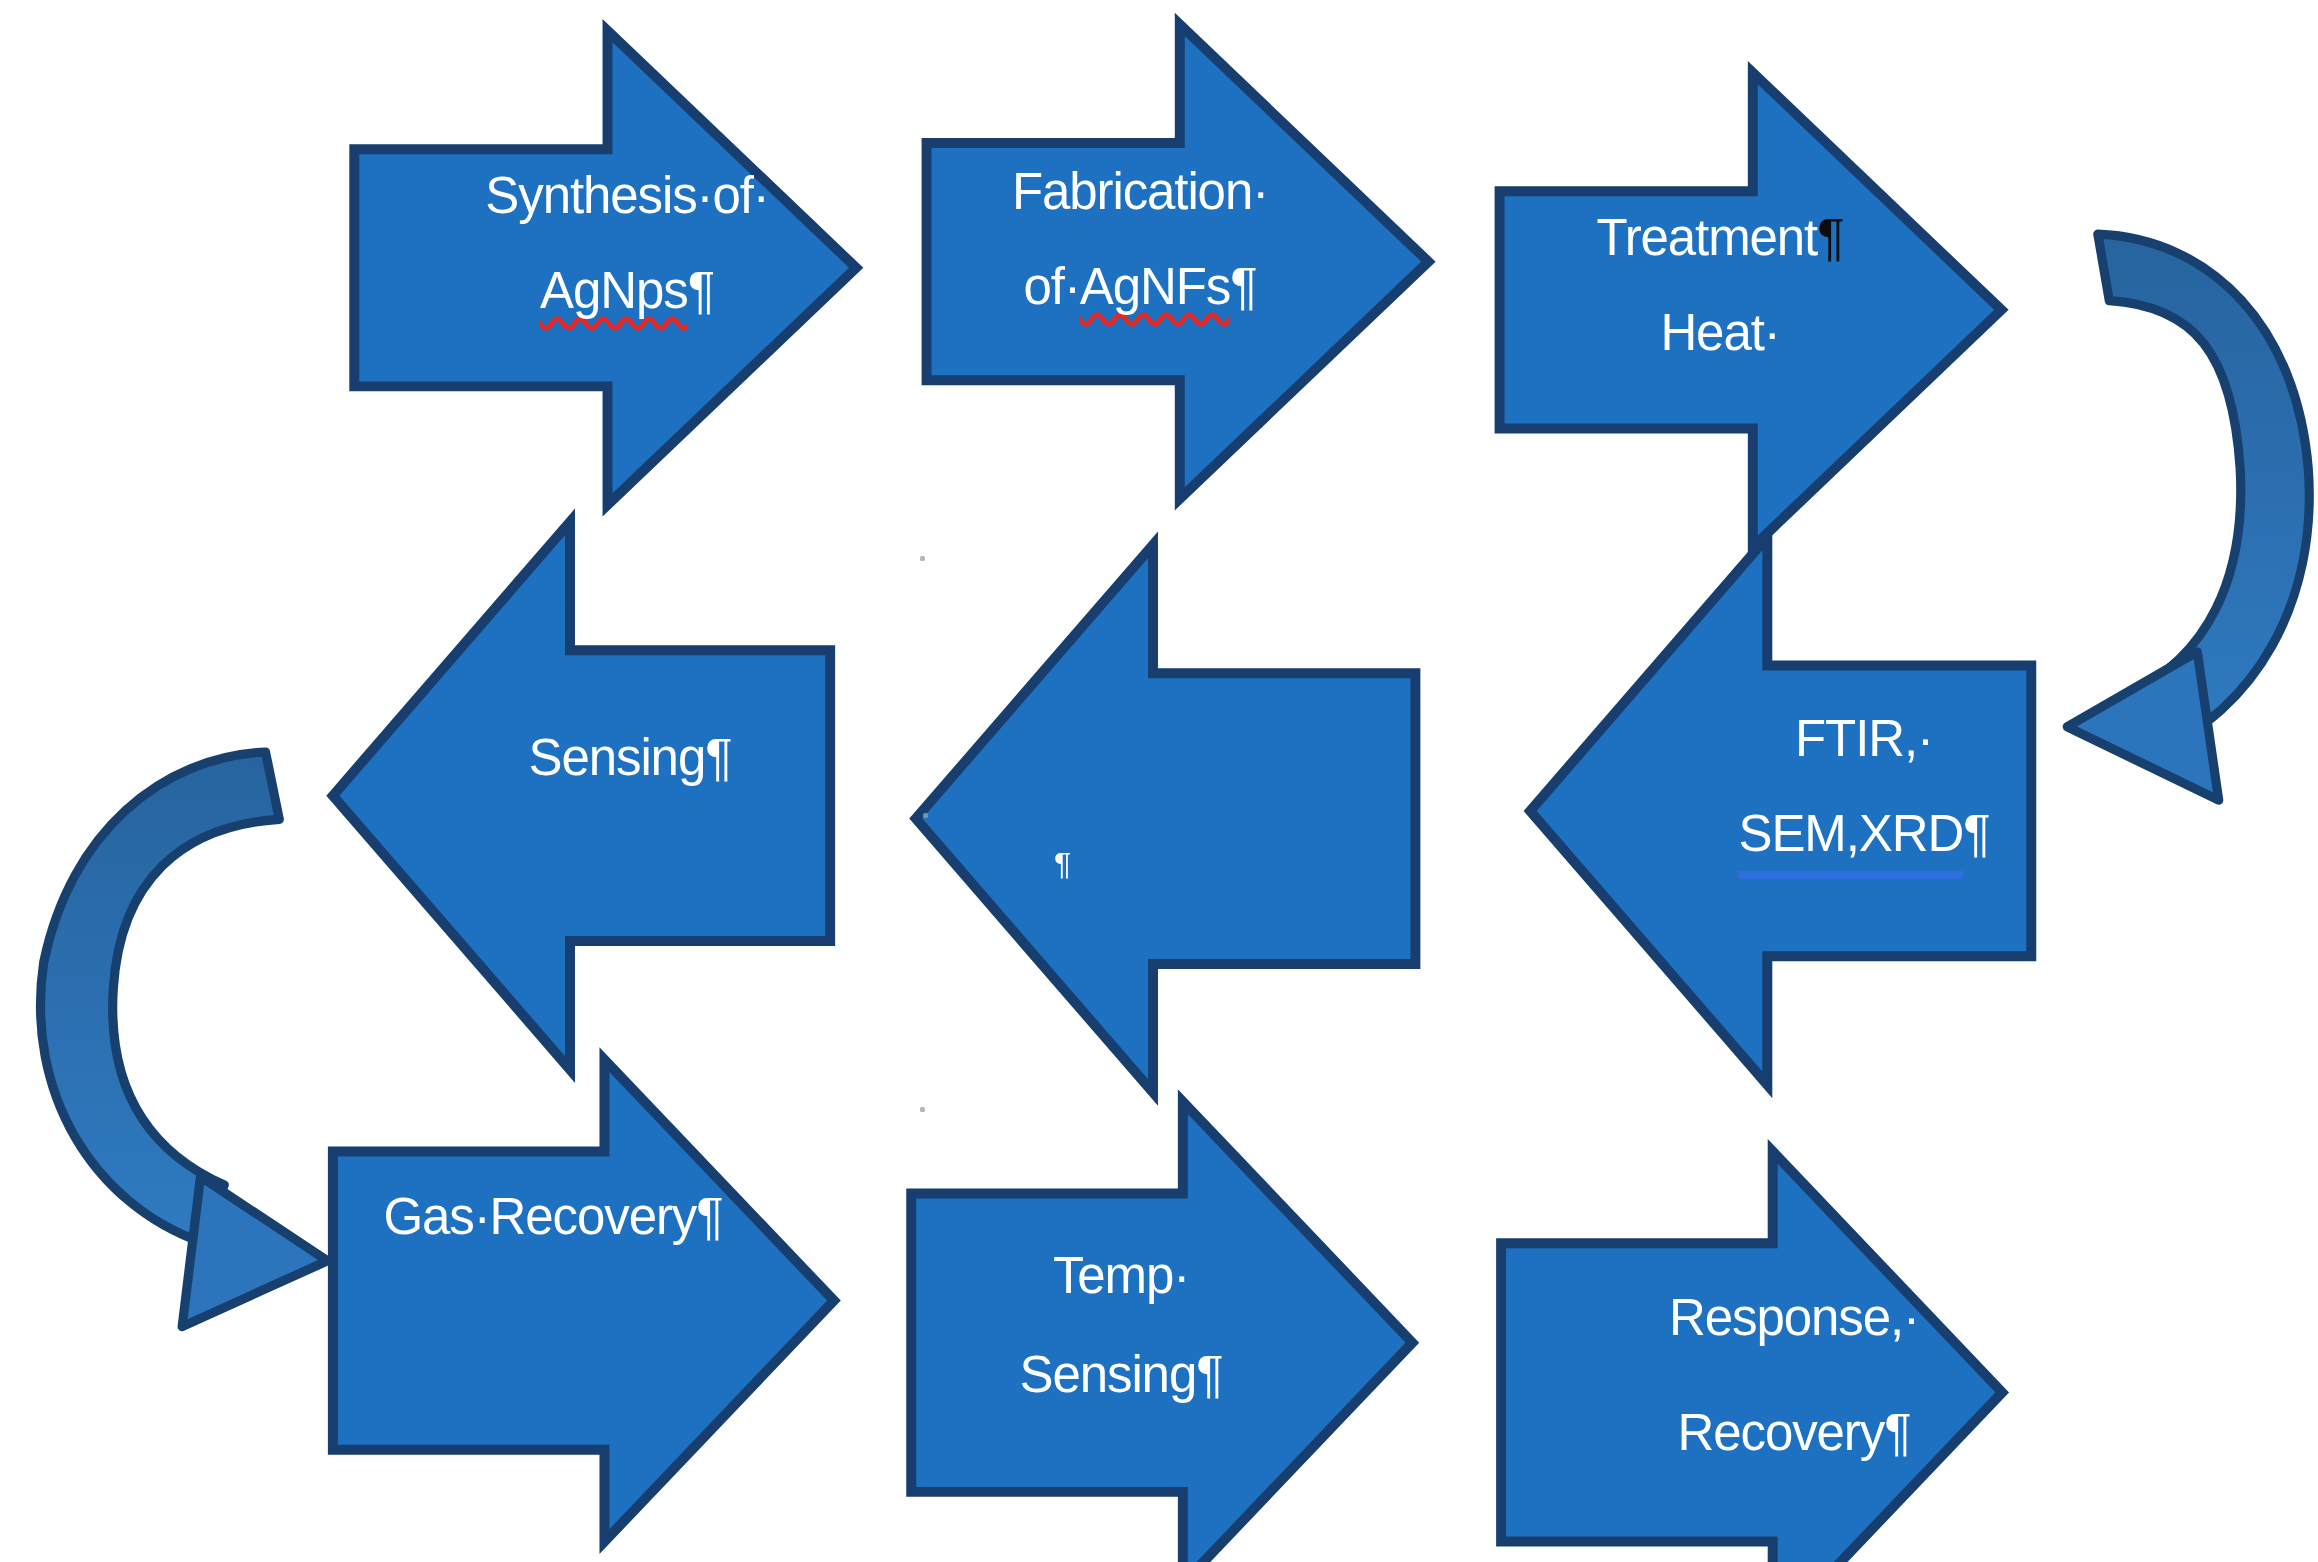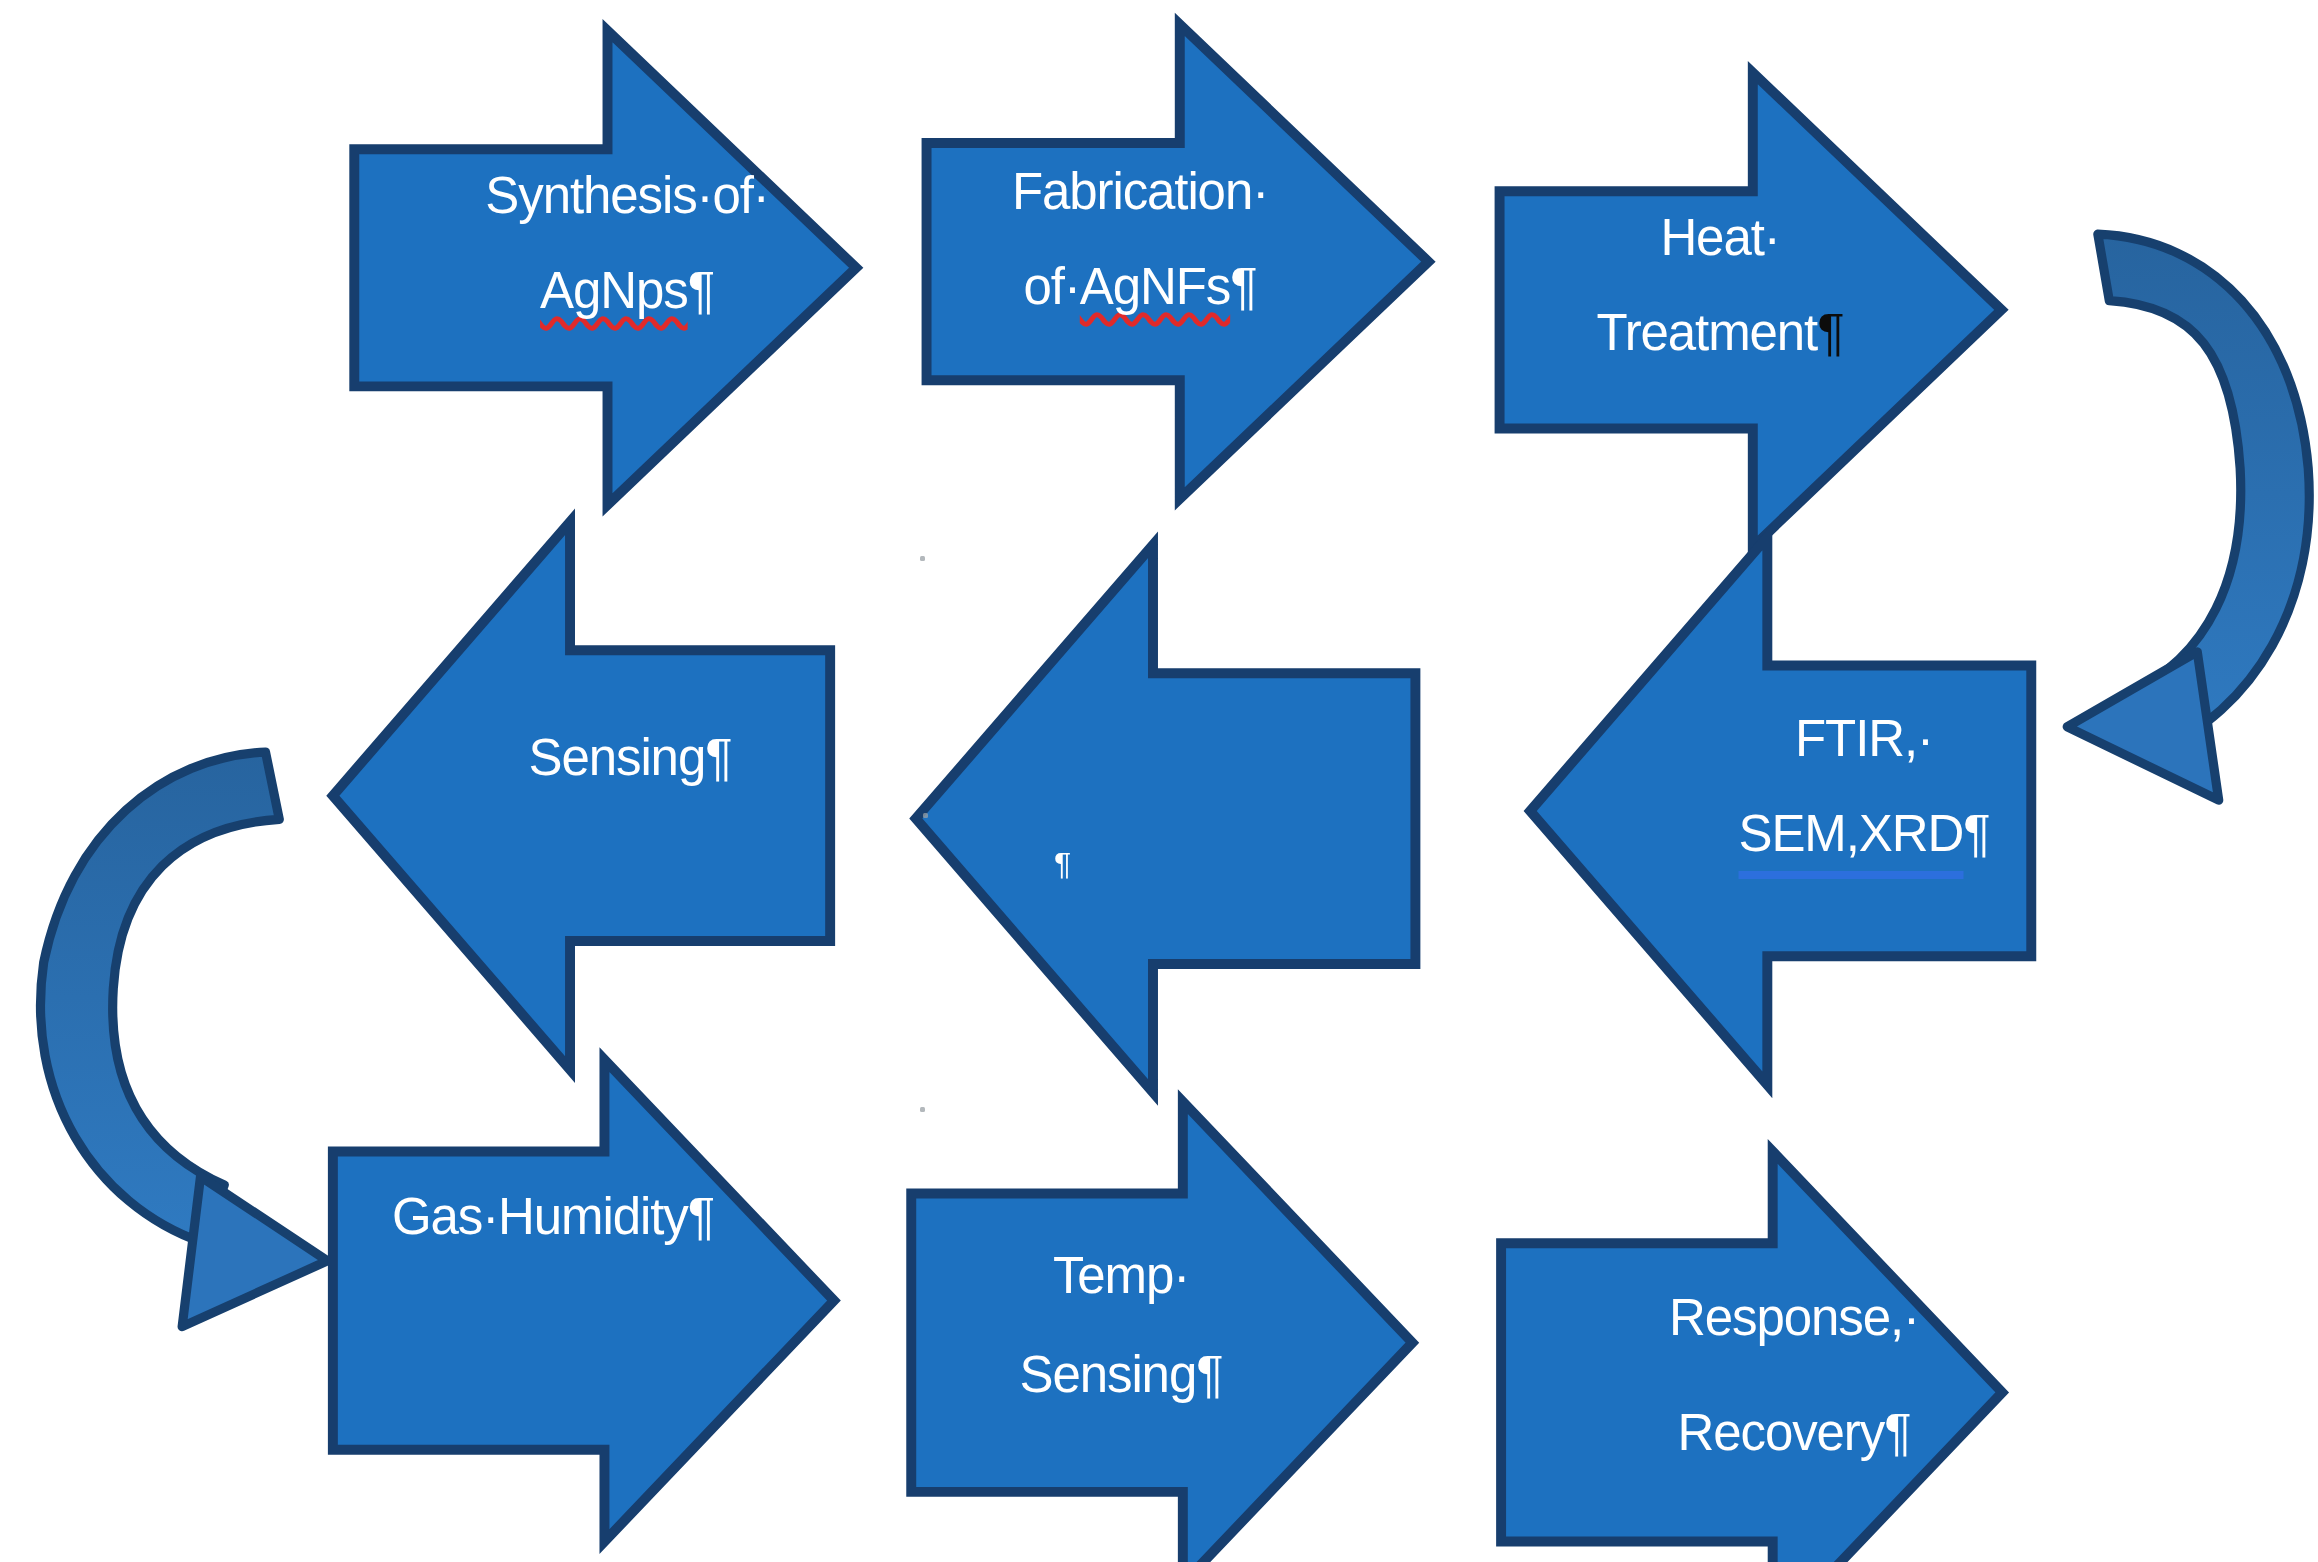--- a/index.html
+++ b/index.html
@@ -60,37 +60,37 @@
     <div><span>Synthesis·of·</span></div>
     <div><span class="sq">AgNps</span><span>¶</span></div>
   </div>
 
   <div class="label" style="left:1140px;top:144px">
     <div><span>Fabrication·</span></div>
     <div><span>of·</span><span class="sq">AgNFs</span><span>¶</span></div>
   </div>
 
   <div class="label" style="left:1720px;top:190px">
+    <div><span>Treatment</span><span class="dark-mark">¶</span></div>
     <div><span>Heat·</span></div>
-    <div><span>Treatment</span><span class="dark-mark">¶</span></div>
   </div>
 
   <div class="label" style="left:1864px;top:691px">
     <div><span>FTIR,·</span></div>
     <div><span class="blue-ul">SEM,XRD</span><span>¶</span></div>
   </div>
 
   <div class="pilcrow-lone" style="left:1054px;top:848px">¶</div>
 
   <div class="label" style="left:630px;top:710px">
     <div><span>Sensing</span><span>¶</span></div>
   </div>
 
   <div class="label" style="left:553px;top:1169px">
-    <div><span>Gas·Humidity</span><span>¶</span></div>
+    <div><span>Gas·Recovery</span><span>¶</span></div>
   </div>
 
   <div class="label" style="left:1121px;top:1226px;line-height:99px">
     <div><span>Temp·</span></div>
     <div><span>Sensing</span><span>¶</span></div>
   </div>
 
   <div class="label" style="left:1794px;top:1260px;line-height:115px">
     <div><span>Response,·</span></div>
     <div><span>Recovery</span><span>¶</span></div>

